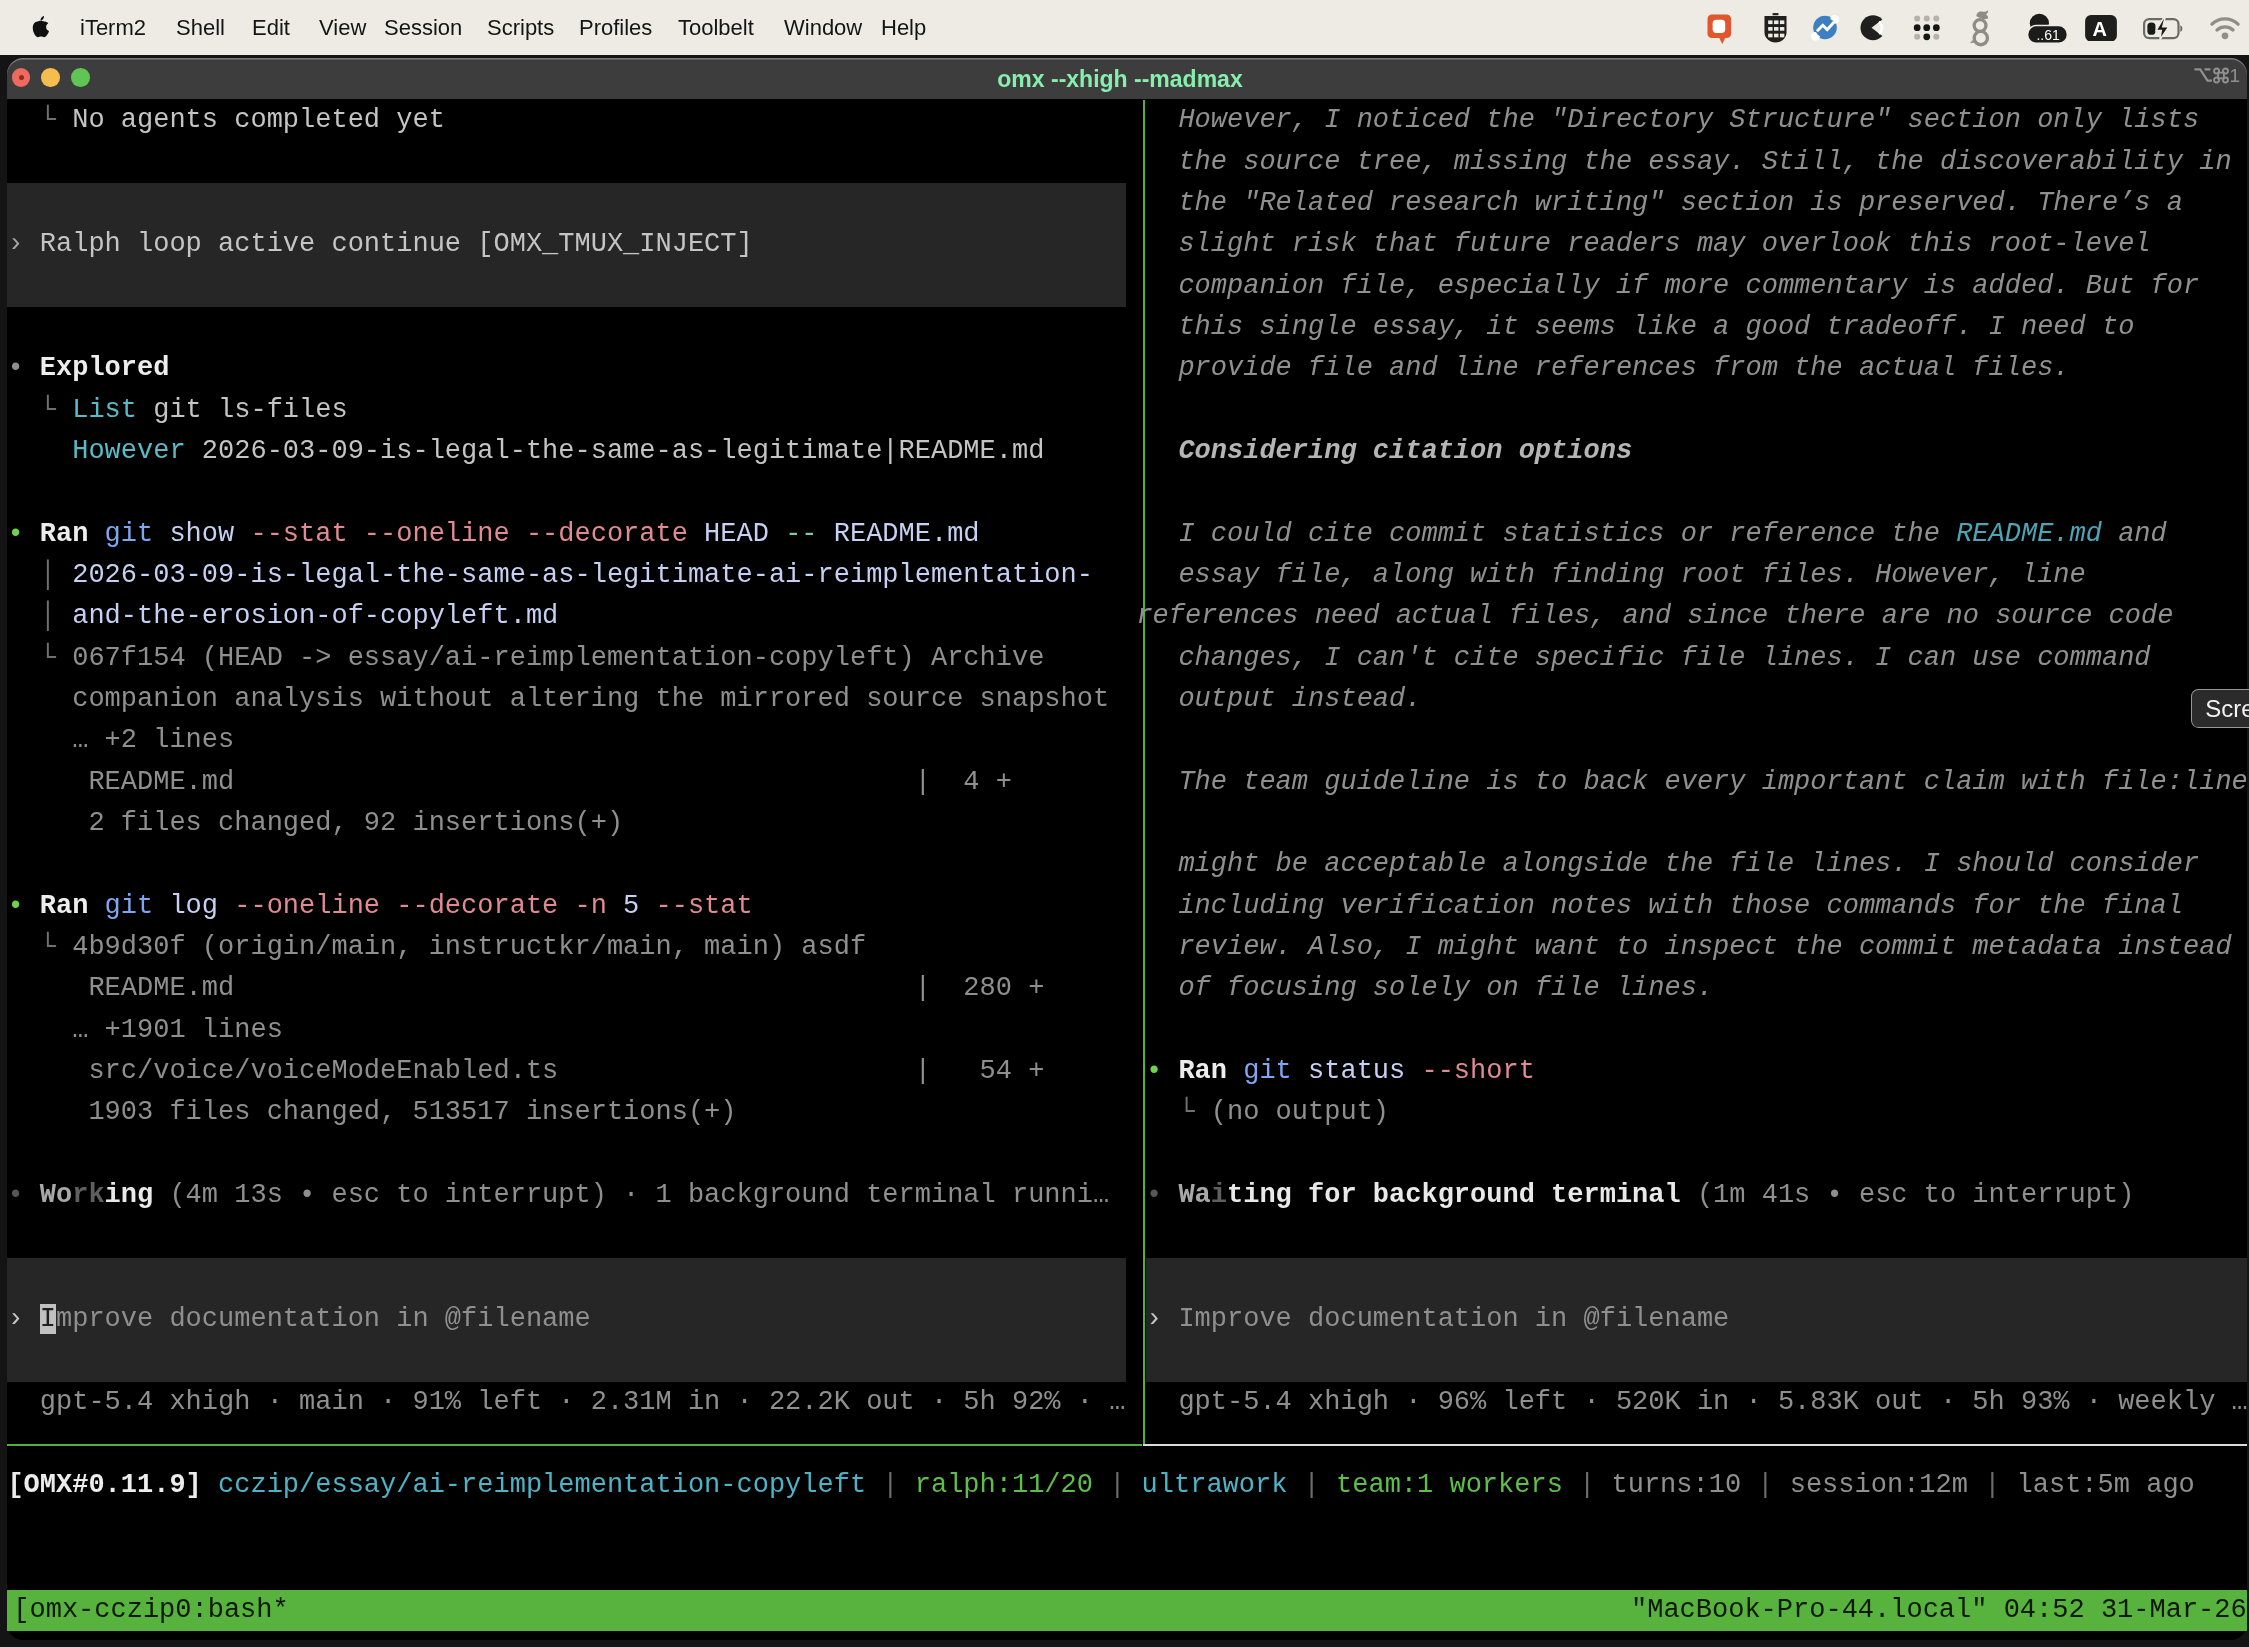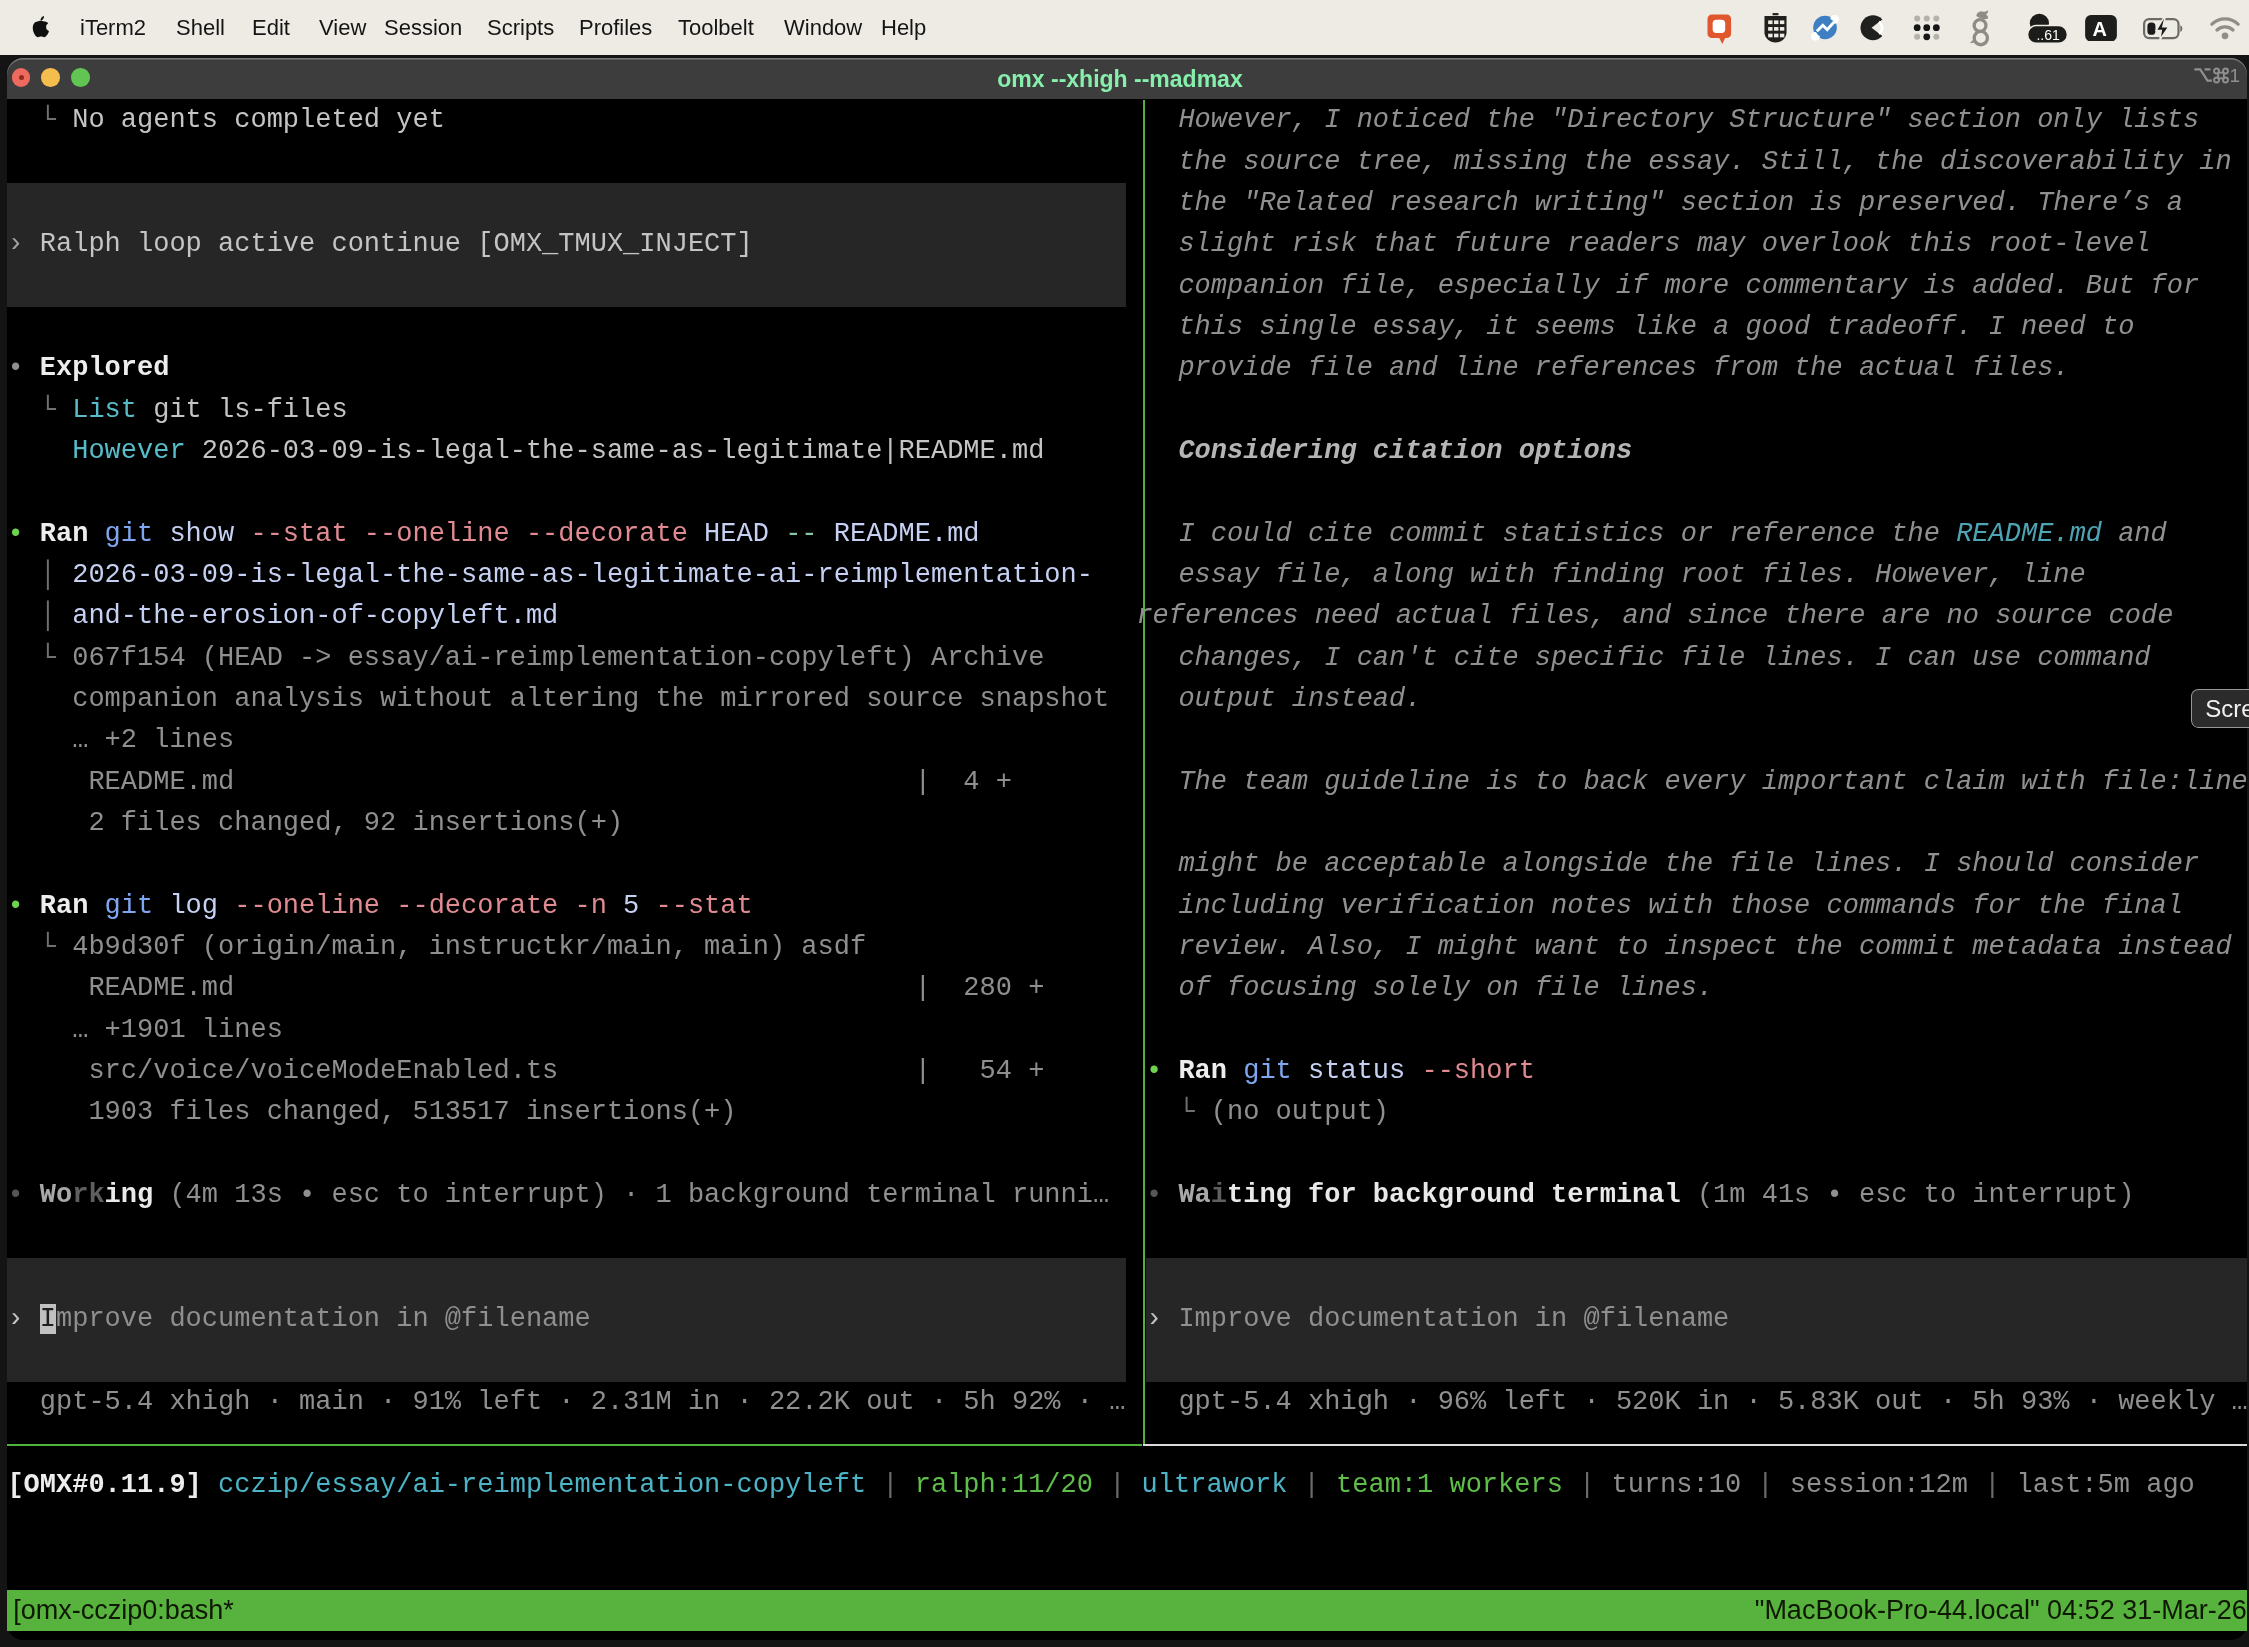--- a/index.html
+++ b/index.html
@@ -34,21 +34,21 @@
 .sh1 {color:#a8a8a8;font-weight:bold}
 .sh2 {color:#5f5f5f;font-weight:bold}
 .sh3 {color:#e9e9e9;font-weight:bold}
 .cur {background:#c0c0c0;color:#1e1e1e}
 .box {position:absolute;background:#262626}
 #vdiv {position:absolute;left:1143px;top:100px;width:2.2px;height:1344px;background:#50b23a}
 #hdivL {position:absolute;left:7.4px;top:1444px;width:1135px;height:2.2px;background:#50b23a}
 #hdivR {position:absolute;left:1143px;top:1444px;width:1104px;height:2.2px;background:#dadada}
 #gbar {position:absolute;left:7.4px;top:1590px;width:2240px;height:41px;background:#57b33d}
 #gbar div {position:absolute;top:0;height:41px;line-height:41px;white-space:pre;
-  font-family:Liberation Sans, sans-serif;font-size:27px;color:#0e1803}
+  font-family:Liberation Mono, monospace;font-size:27px;color:#0e1803}
 #screb {position:absolute;left:2191px;top:689px;width:66px;height:39px;background:#2b2b2b;
   border:1.5px solid #989898;border-right:none;border-radius:7.4px 0 0 7.4px;color:#f2f2f2;
   font-size:24px;line-height:37px;padding-left:13.3px}
 </style></head><body>
 <div id="win"></div>
 <div class="box" style="left:7.4px;top:183px;width:1119px;height:124px"></div>
 <div class="box" style="left:7.4px;top:1258px;width:1119px;height:124px"></div>
 <div class="box" style="left:1146px;top:1258px;width:1101px;height:124px"></div>
 <div id="vdiv"></div>
 <div id="hdivL"></div>

